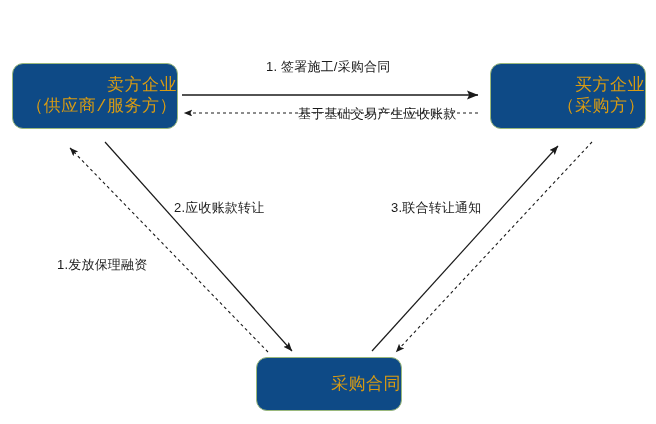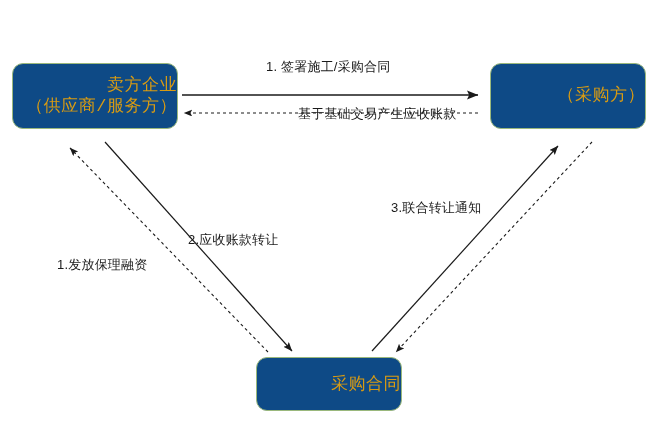--- a/index.html
+++ b/index.html
@@ -62,21 +62,21 @@
   }
   .edge-label {
     position: absolute;
     color: #1a1a1a;
     font-size: 13px;
     white-space: nowrap;
     letter-spacing: 0.2px;
   }
   #label-1 { left: 266px; top: 58px; }
   #label-2 { left: 254px; top: 105px; margin-left: 44px; }
-  #label-3 { left: 188px; top: 199px; margin-top: 32px; }
+  #label-3 { left: 174px; top: 199px; }
   #label-4 { left: 391px; top: 199px; }
   #label-5 { left: 57px;  top: 256px; }
   #label-6 { left: 497px; top: 256px; }
 </style>
 </head>
 <body>
 
 <div id="canvas">
 
   <svg id="wires" viewBox="0 0 656 424" xmlns="http://www.w3.org/2000/svg">
@@ -101,20 +101,21 @@
 
     <line x1="592" y1="142" x2="396" y2="352" stroke="#1a1a1a" stroke-width="1.1" stroke-dasharray="3,3" marker-end="url(#ah-d)"></line>
   </svg>
 
   <div class="node" id="node-seller">
     <span class="line1">卖方企业</span>
     <span class="line2">（供应商/服务方）</span>
   </div>
 
   <div class="node" id="node-buyer">
+    <span class="line1">买方企业</span>
     <span class="line2">（采购方）</span>
   </div>
 
   <div class="node" id="node-factor">
     <span class="line1">采购合同</span>
   </div>
 
   <div class="edge-label" id="label-1">1. 签署施工/采购合同</div>
   <div class="edge-label" id="label-2">基于基础交易产生应收账款</div>
   <div class="edge-label" id="label-3">2.应收账款转让</div>

